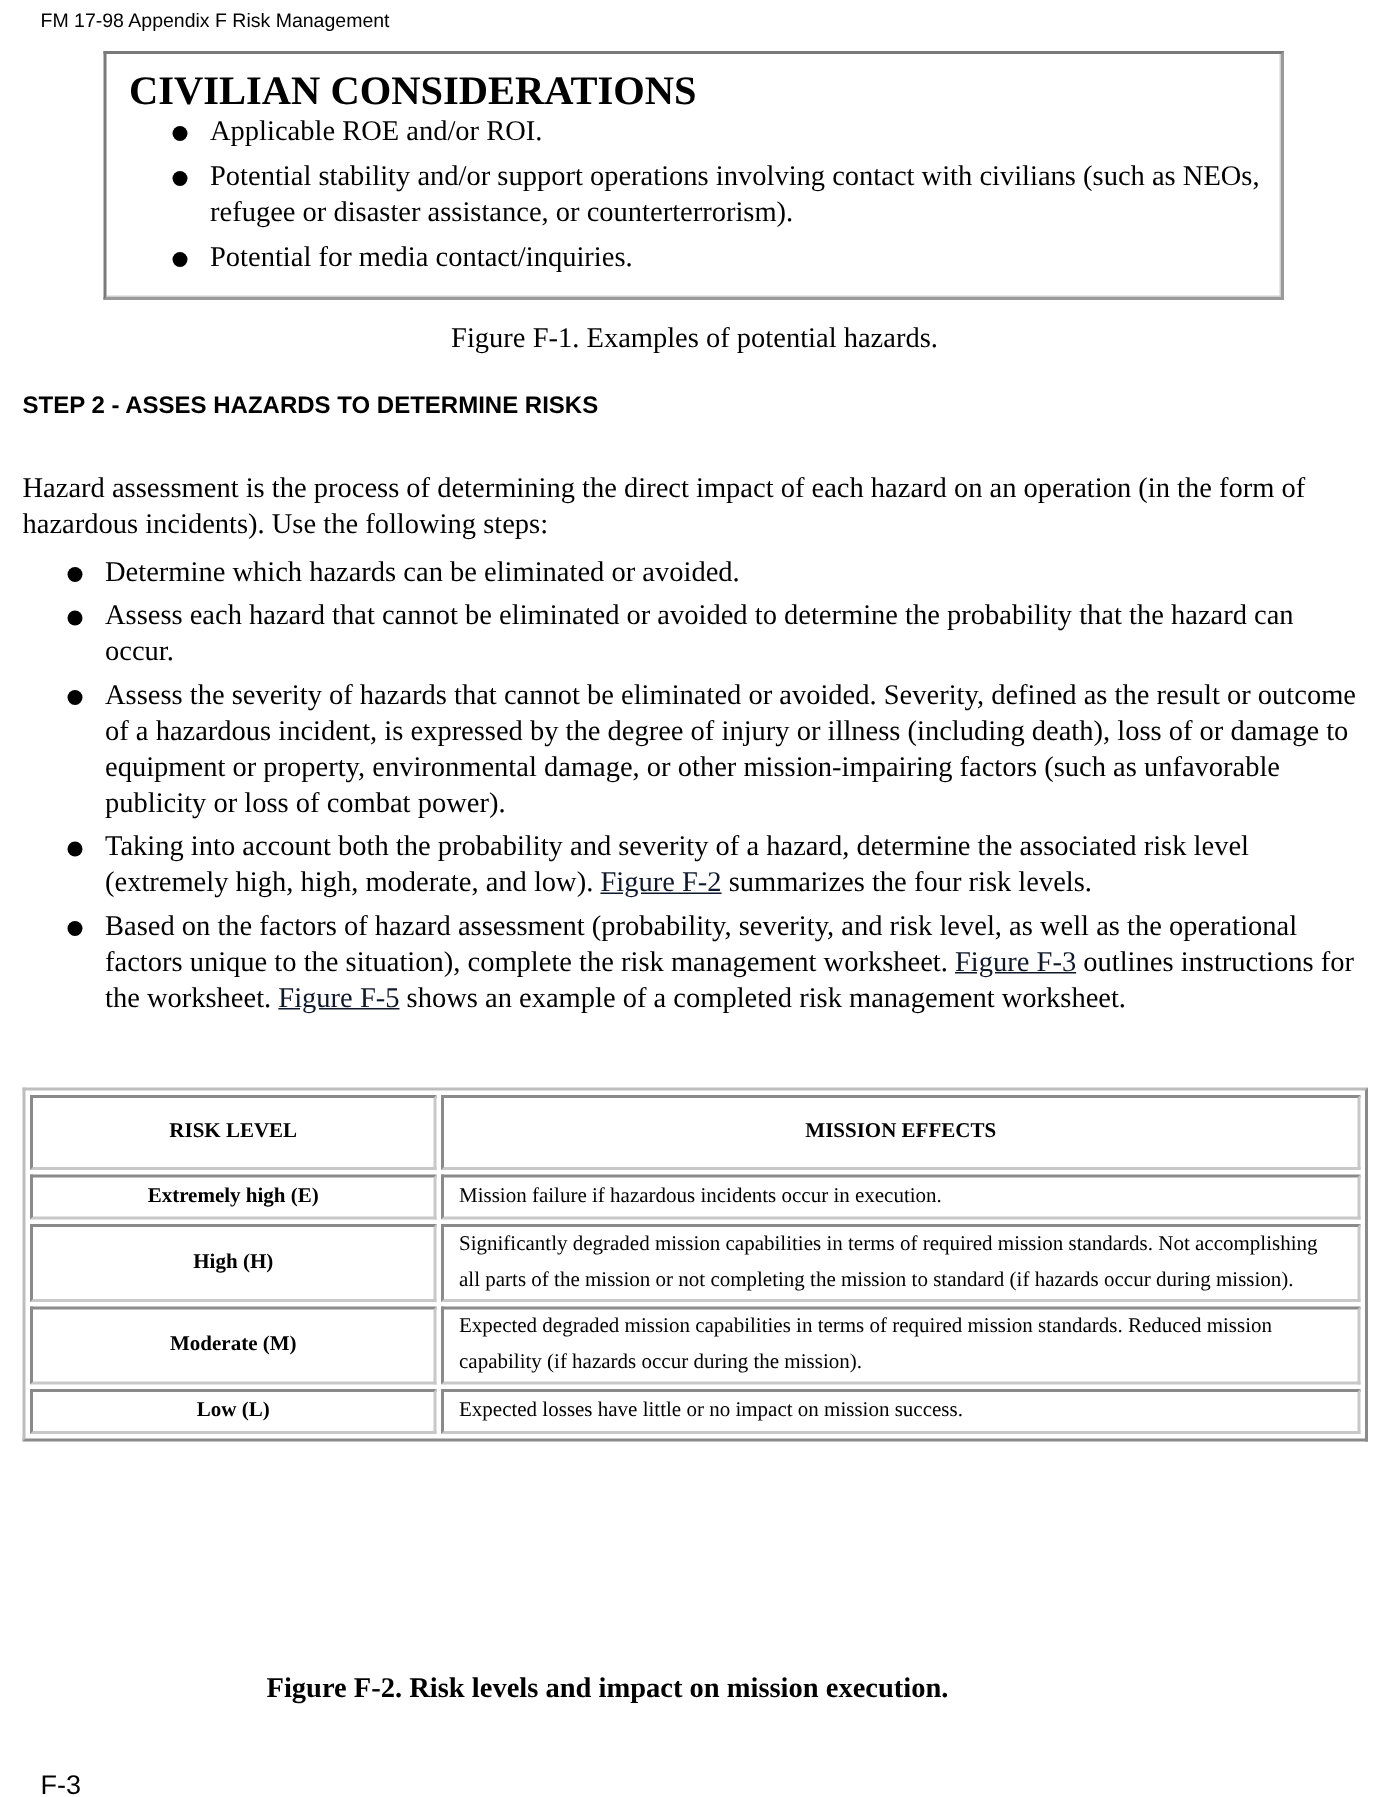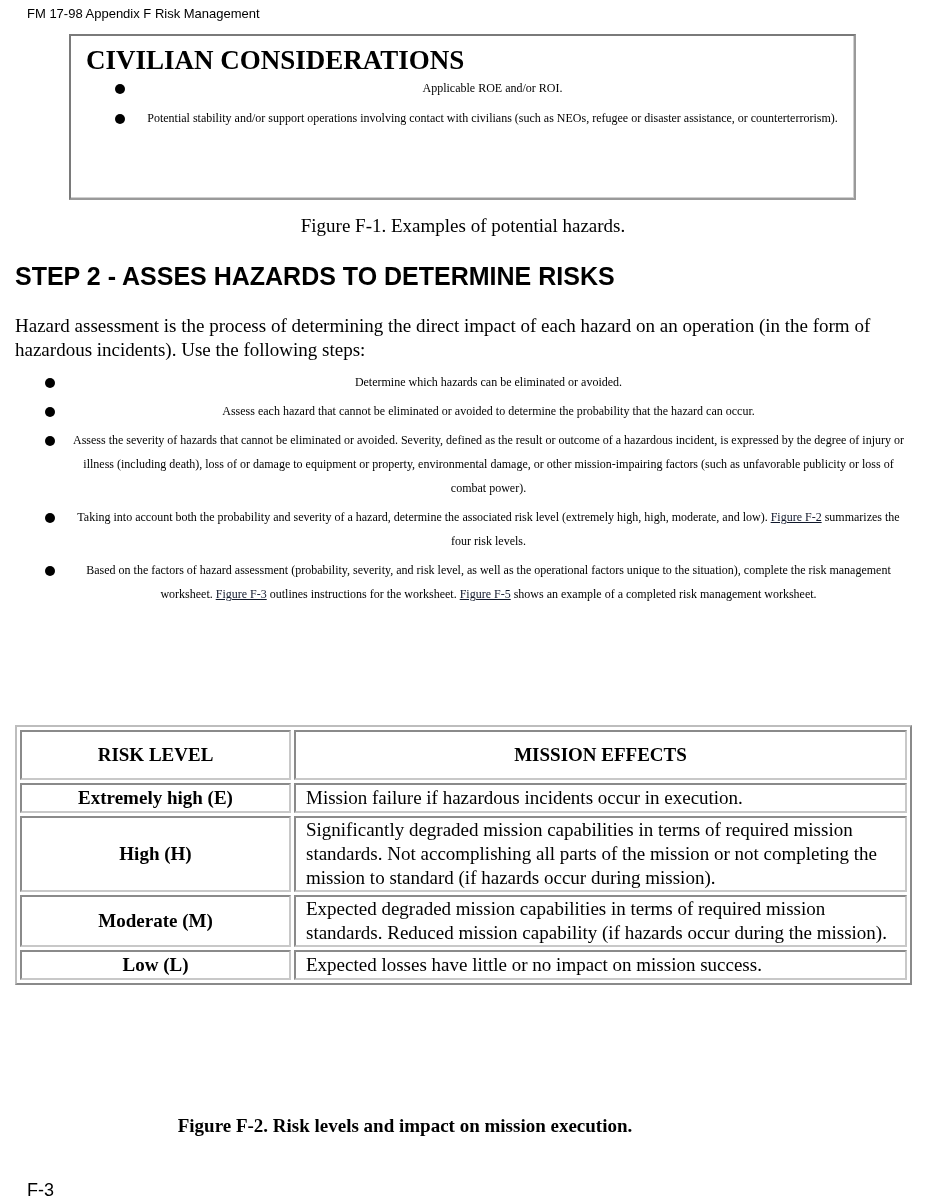--- a/index.html
+++ b/index.html
@@ -3,46 +3,47 @@
 <meta charset="utf-8">
 <style>
   html, body { margin:0; padding:0; background:#ffffff; }
   body { width:926px; height:1198px; position:relative; overflow:hidden; color:#000; font-family:"Liberation Serif", serif; }
   .runhead { position:absolute; left:27px; top:6px; font-family:"Liberation Sans", sans-serif; font-size:13px; }
   .footer { position:absolute; left:27px; top:1180px; font-family:"Liberation Sans", sans-serif; font-size:18px; }
   .civbox { position:absolute; left:69px; top:34px; width:787px; height:166px; box-sizing:border-box;
             border:2px solid #9a9a9a; border-top-color:#7a7a7a; border-left-color:#7a7a7a; box-shadow:inset -1px -1px 0 #cfcfcf; }
   .civbox h3 { margin:0; position:absolute; left:15px; top:9px; font-size:27px; font-weight:bold; }
   .civbox ul { position:absolute; left:44px; top:40px; margin:0; padding:0; list-style:none; width:730px; }
-  .civbox li, .steps li { position:relative; padding-left:25px; font-size:12px; line-height:24px; margin-bottom:6px;text-align:center; }
+  .civbox li, .steps li { position:relative; padding-left:25px; font-size:19px; line-height:24px; margin-bottom:6px; }
   .civbox li::before, .steps li::before { content:""; position:absolute; left:0; top:8px; width:10px; height:10px; border-radius:50%; background:#000; }
   .cap1 { position:absolute; left:0; width:926px; top:215px; text-align:center; font-size:19px; font-weight:normal; }
-  .step { position:absolute; left:15px; top:262px; margin:0; font-family:"Liberation Sans", sans-serif; font-size:25px; font-weight:bold; }
+  .step { position:absolute; left:15px; top:262px; margin:0; font-family:"Liberation Sans", sans-serif; font-size:16px; font-weight:bold; }
   .intro { position:absolute; left:15px; top:314px; width:895px; font-size:19px; line-height:24px; margin:0; }
   .steps { position:absolute; left:45px; top:370px; width:862px; margin:0; padding:0; list-style:none; }
   .steps li { margin-bottom:5px; }
   a { color:#0f172a; text-decoration:underline; }
   .rt { position:absolute; left:15px; top:725px; width:897px; border-collapse:separate; border-spacing:3px;
         border:2px solid #8a8a8a; border-left-color:#bdbdbd; border-top-color:#bdbdbd; }
-  .rt td, .rt th { border:2px solid #8a8a8a; border-right-color:#c8c8c8; border-bottom-color:#c8c8c8; font-size:19px; line-height:24px; }
+  .rt td, .rt th { border:2px solid #8a8a8a; border-right-color:#c8c8c8; border-bottom-color:#c8c8c8; font-size:14px; line-height:24px; }
   .rt th { height:44px; font-weight:bold; text-align:center; }
   .rt td.lvl { width:265px; text-align:center; font-weight:bold; }
   .rt td.eff { padding:0 10px; text-align:left; }
   .cap2 { position:absolute; left:0; width:810px; top:1115px; text-align:center; font-size:19px; font-weight:bold; }
 </style>
 </head>
 <body>
 
 <div class="runhead">FM 17-98 Appendix F Risk Management</div>
 
 <div class="civbox">
   <h3>CIVILIAN CONSIDERATIONS</h3>
   <ul>
     <li>Applicable ROE and/or ROI.</li>
     <li>Potential stability and/or support operations involving contact with civilians (such as NEOs, refugee or disaster assistance, or counterterrorism).</li>
+    <li>Potential for media contact/inquiries.</li>
   </ul>
 </div>
 
 <div class="cap1">Figure F-1. Examples of potential hazards.</div>
 
 <h2 class="step">STEP 2 - ASSES HAZARDS TO DETERMINE RISKS</h2>
 
 <p class="intro">Hazard assessment is the process of determining the direct impact of each hazard on an operation (in the form of hazardous incidents). Use the following steps:</p>
 
 <ul class="steps">

